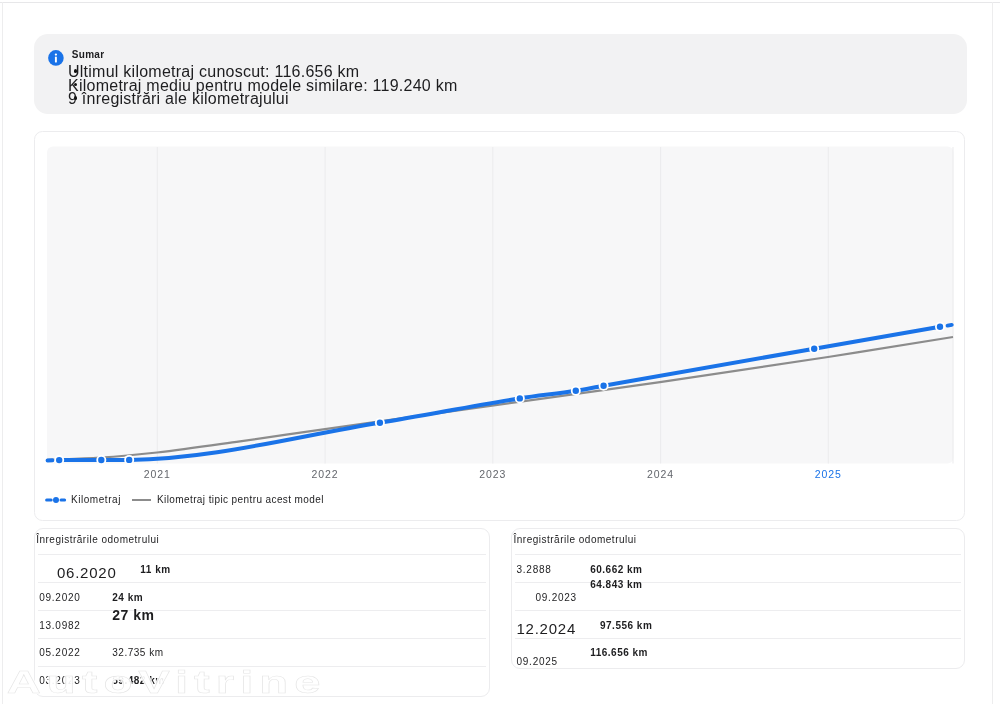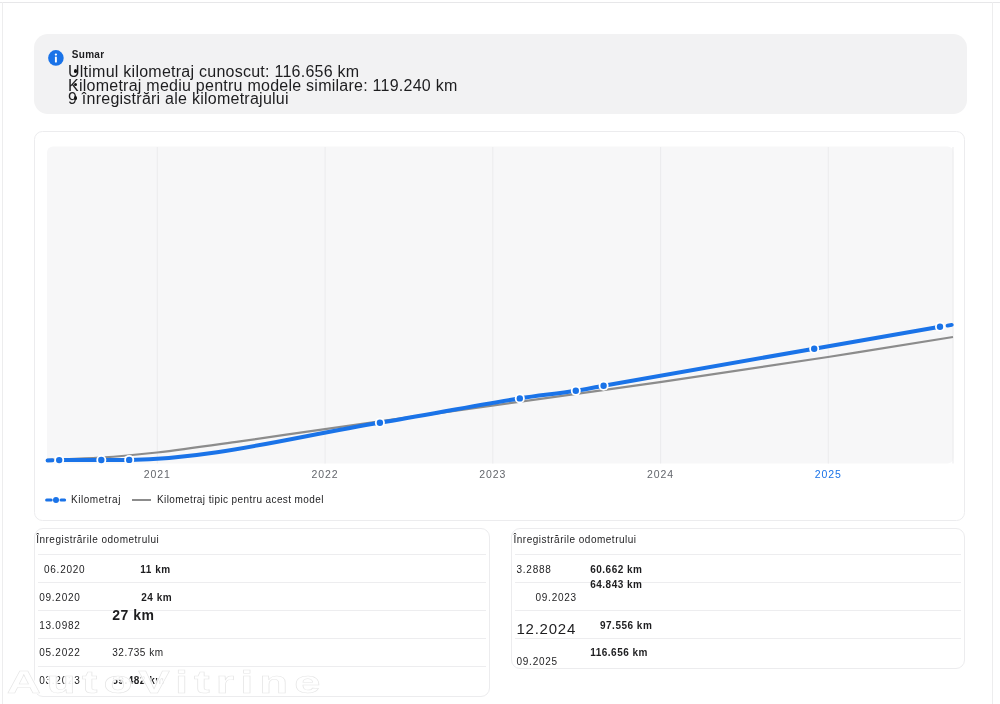--- a/index.html
+++ b/index.html
@@ -87,25 +87,25 @@
     <line x1="27" y1="369" x2="30.6" y2="369" stroke="#1a73e8" stroke-width="3" stroke-linecap="round"></line>
     <text x="37" y="372.4" font-size="10" fill="#1d1d1f" letter-spacing="0.55">Kilometraj</text>
     <line x1="98" y1="369" x2="117" y2="369" stroke="#8c8c8c" stroke-width="2"></line>
     <text x="123" y="372.4" font-size="10" fill="#1d1d1f" letter-spacing="0.4">Kilometraj tipic pentru acest model</text>
   </g>
 </svg>
 
 <div class="abs" style="left:34px;top:527.5px;width:455.8px;height:169.5px;background:#fff;border:1px solid #ececee;border-radius:9px;box-sizing:border-box;"></div>
 <div class="txt" style="left:36.2px;top:534.2px;font-size:10px;letter-spacing:0.5px;">Înregistrările odometrului</div>
 <div class="abs" style="left:38px;top:553.8px;width:448px;height:1px;background:#ededef;"></div>
-<div class="txt" style="left:44px;top:563.5px;font-size:10px;letter-spacing:0.75px;">06.2020</div>
+<div class="txt" style="left:57px;top:563.5px;font-size:15px;letter-spacing:0.75px;">06.2020</div>
 <div class="txt" style="left:112.3px;top:563.5px;font-size:10px;font-weight:700;letter-spacing:0.5px;margin-left:28px;">11 km</div>
 <div class="abs" style="left:38px;top:582.2px;width:448px;height:1px;background:#ededef;"></div>
 <div class="txt" style="left:39.2px;top:591.5px;font-size:10px;letter-spacing:0.75px;">09.2020</div>
-<div class="txt" style="left:112.3px;top:591.5px;font-size:10px;font-weight:700;letter-spacing:0.5px;margin-left:29px;">24 km</div>
+<div class="txt" style="left:112.3px;top:591.5px;font-size:10px;font-weight:700;letter-spacing:0.5px;">24 km</div>
 <div class="abs" style="left:38px;top:610.1px;width:448px;height:1px;background:#ededef;"></div>
 <div class="txt" style="left:39.2px;top:619.5px;font-size:10px;letter-spacing:0.75px;">13.0982</div>
 <div class="txt" style="left:112.3px;top:607px;font-size:14px;font-weight:700;letter-spacing:0.5px;">27 km</div>
 <div class="abs" style="left:38px;top:638px;width:448px;height:1px;background:#ededef;"></div>
 <div class="txt" style="left:39.2px;top:647px;font-size:10px;letter-spacing:0.75px;">05.2022</div>
 <div class="txt" style="left:112.3px;top:647px;font-size:10px;font-weight:400;letter-spacing:0.5px;">32.735 km</div>
 <div class="abs" style="left:38px;top:665.5px;width:448px;height:1px;background:#ededef;"></div>
 <div class="txt" style="left:39.2px;top:675px;font-size:10px;letter-spacing:0.75px;">03.2023</div>
 <div class="txt" style="left:112.3px;top:675px;font-size:10px;font-weight:700;letter-spacing:0.5px;">59.482 km</div>
 

